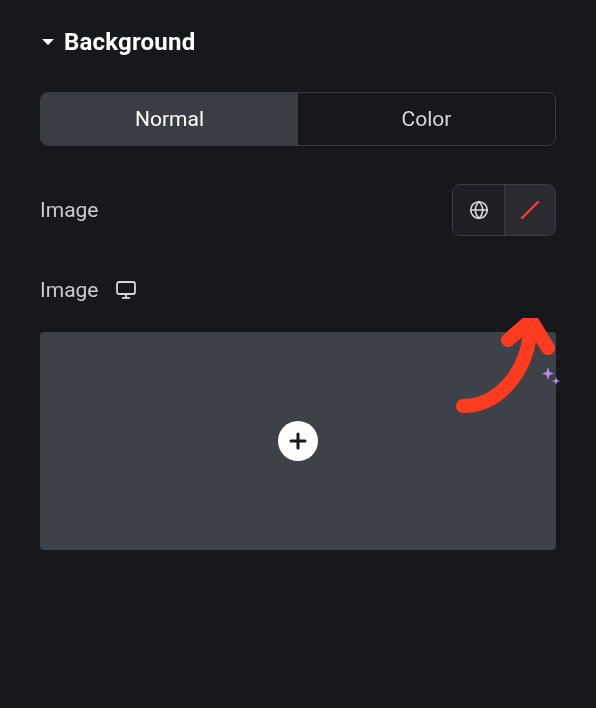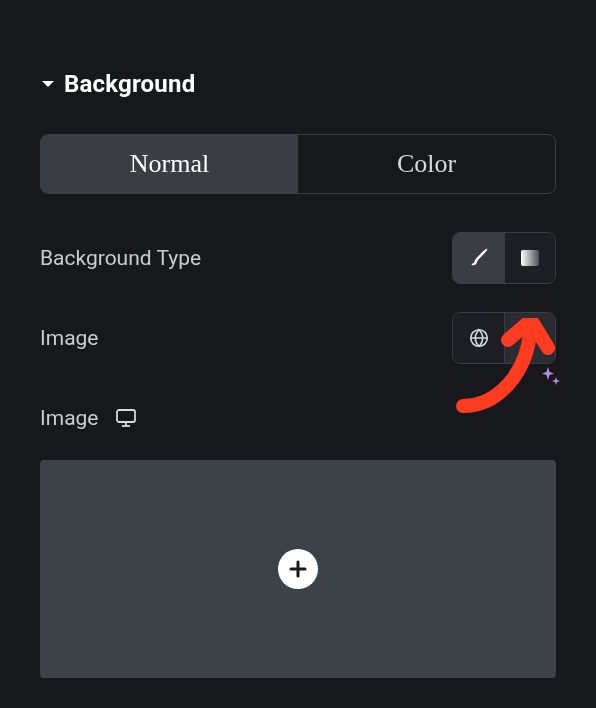--- a/index.html
+++ b/index.html
@@ -6,21 +6,21 @@
     body {
       background: #17181c;
       width: 596px;
       height: 708px;
       font-family: -apple-system, BlinkMacSystemFont, "Segoe UI", Roboto, sans-serif;
       color: #d5d8dc;
       padding: 28px 0 0 0;
       position: relative;
       overflow: hidden;
     }
-    .panel { padding: 0 40px; margin-top: 42px; }
+    .panel { padding: 0 40px; }
     .section-header {
       display: flex;
       align-items: center;
       gap: 8px;
       margin-bottom: 36px;
       cursor: pointer;
     }
     .section-title {
       font-size: 24px;
       font-weight: 700;
@@ -31,24 +31,23 @@
       display: flex;
       border: 1px solid #3a3d44;
       border-radius: 8px;
       overflow: hidden;
       margin-bottom: 36px;
     }
     .tab {
       flex: 1;
       text-align: center;
       padding: 14px 0;
-      font-size: 26px;
+      font-size: 21px;
       color: #d5d8dc;
       cursor: pointer;
-      font-family: Liberation Serif, serif;
     }
     .tab.active { background: #3a3d44; color: #ffffff; }
     .row {
       display: flex;
       justify-content: space-between;
       align-items: center;
       min-height: 56px;
       margin-bottom: 24px;
     }
     .row-label {
@@ -123,45 +122,20 @@
 
   <div class="tabs">
     <div class="tab active">
       <span>Normal</span>
     </div>
     <div class="tab">
       <span>Color</span>
     </div>
   </div>
 
-  <div class="row">
-    <span class="row-label">Background Type</span>
-    <div class="toggle-group">
-      <div class="toggle-btn active">
-        <span>
-          <svg width="22" height="22" viewBox="0 0 24 24" fill="none">
-            <path d="M19 3c-1 0-8 7-10 9.5C7.5 14 7 15 7 16c0 .5-.5 2-2 2-.5 0-1 .5-1 1s.5 1 1 1c3 0 5-2 5-4 0-.5.5-1.5 1.5-2.5C14 11 21 4 21 3c0-.5-.5-1-1-1-.5 0-1 .5-1 1z" fill="#ffffff"></path>
-          </svg>
-        </span>
-      </div>
-      <div class="toggle-btn">
-        <span>
-          <svg width="22" height="22" viewBox="0 0 22 22">
-            <defs>
-              <linearGradient id="g1" x1="0" y1="0" x2="1" y2="0">
-                <stop offset="0" stop-color="#ffffff"></stop>
-                <stop offset="1" stop-color="#4a4d54"></stop>
-              </linearGradient>
-            </defs>
-            <rect x="2" y="3" width="18" height="16" rx="2" fill="url(#g1)"></rect>
-          </svg>
-        </span>
-      </div>
-    </div>
-  </div>
 
   <div class="row">
     <span class="row-label">Image</span>
     <div class="toggle-group">
       <div class="toggle-btn">
         <span>
           <svg width="22" height="22" viewBox="0 0 24 24" fill="none" stroke="#d5d8dc" stroke-width="1.8">
             <circle cx="12" cy="12" r="9"></circle>
             <path d="M3 12h18"></path>
             <path d="M12 3c2.5 2.5 4 5.5 4 9s-1.5 6.5-4 9c-2.5-2.5-4-5.5-4-9s1.5-6.5 4-9z"></path>

